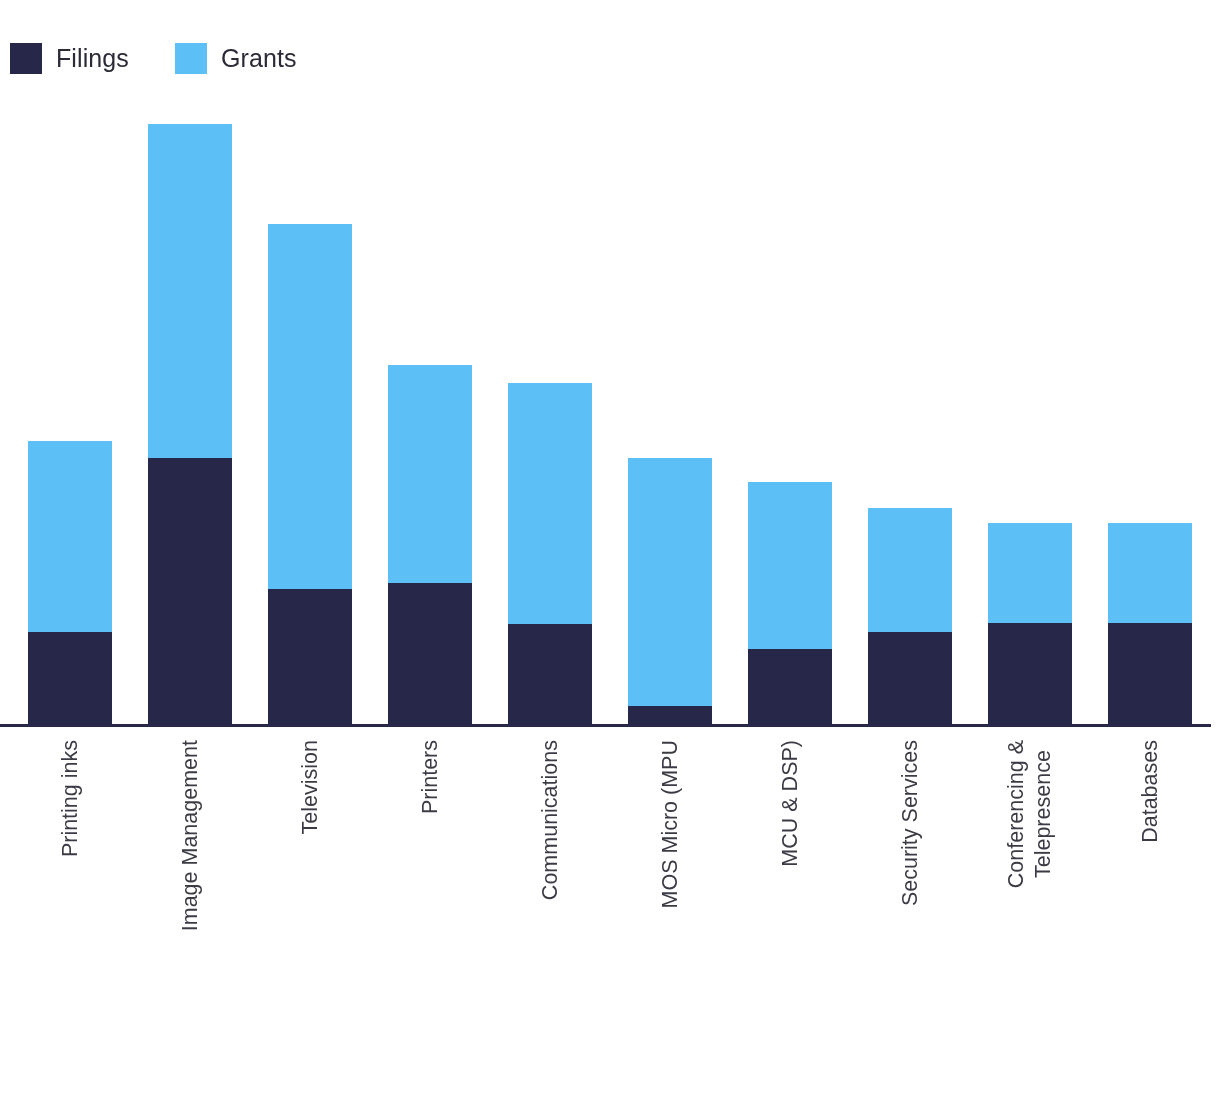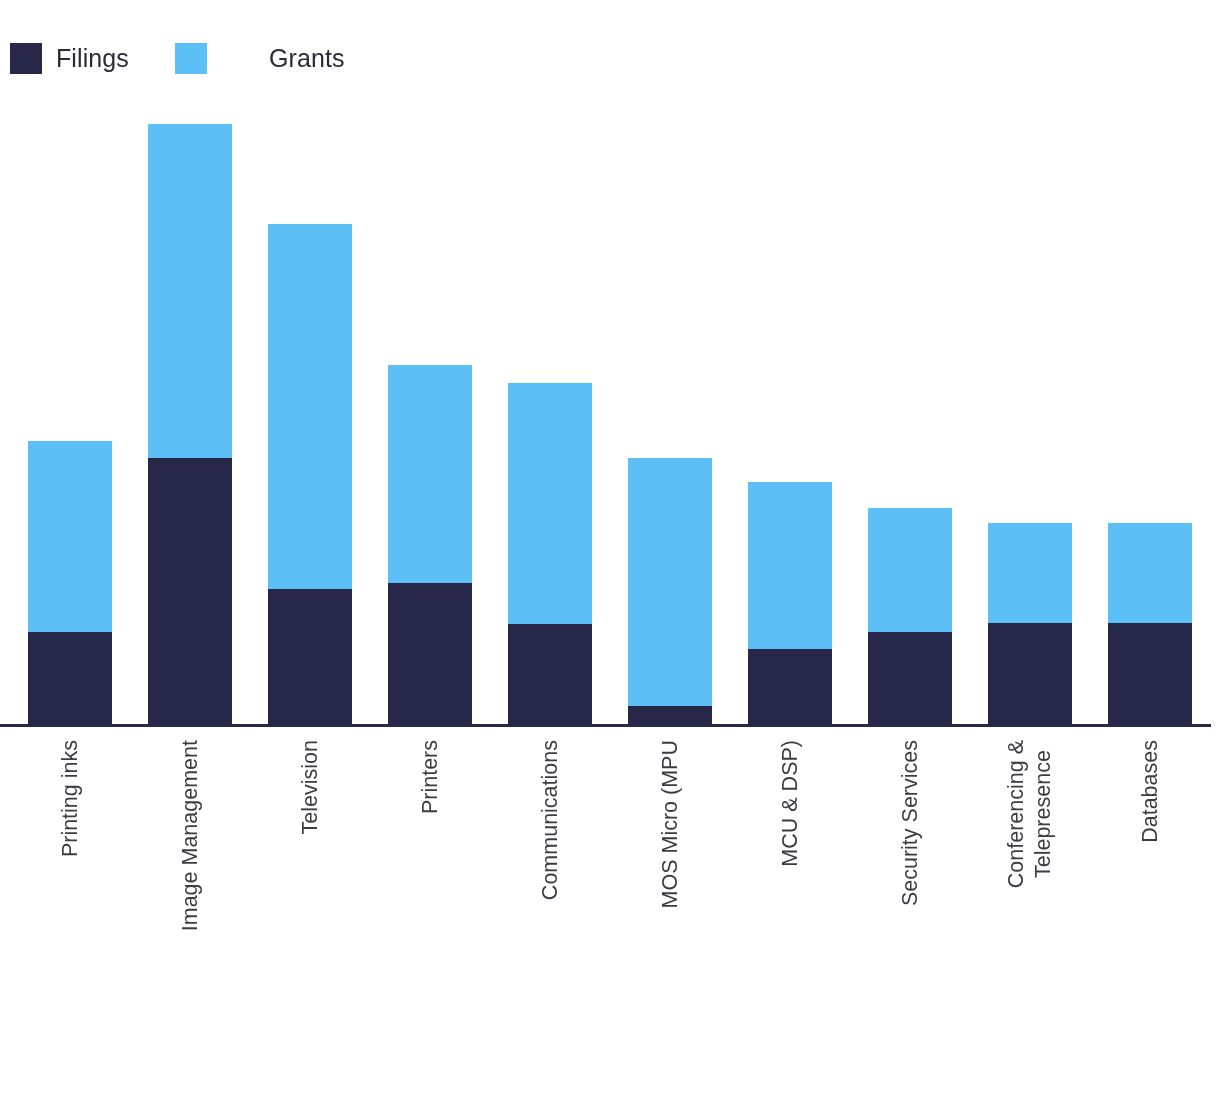--- a/index.html
+++ b/index.html
@@ -34,21 +34,20 @@
     display: flex;
     align-items: center;
     gap: 0;
   }
   .legend-item {
     display: flex;
     align-items: center;
   }
   .legend-item + .legend-item {
     margin-left: 46px;
-    gap: 48px;
   }
   .legend-swatch {
     width: 32px;
     height: 31px;
     flex: 0 0 auto;
   }
   .legend-label {
     margin-left: 14px;
     font-size: 25px;
     line-height: 1;

